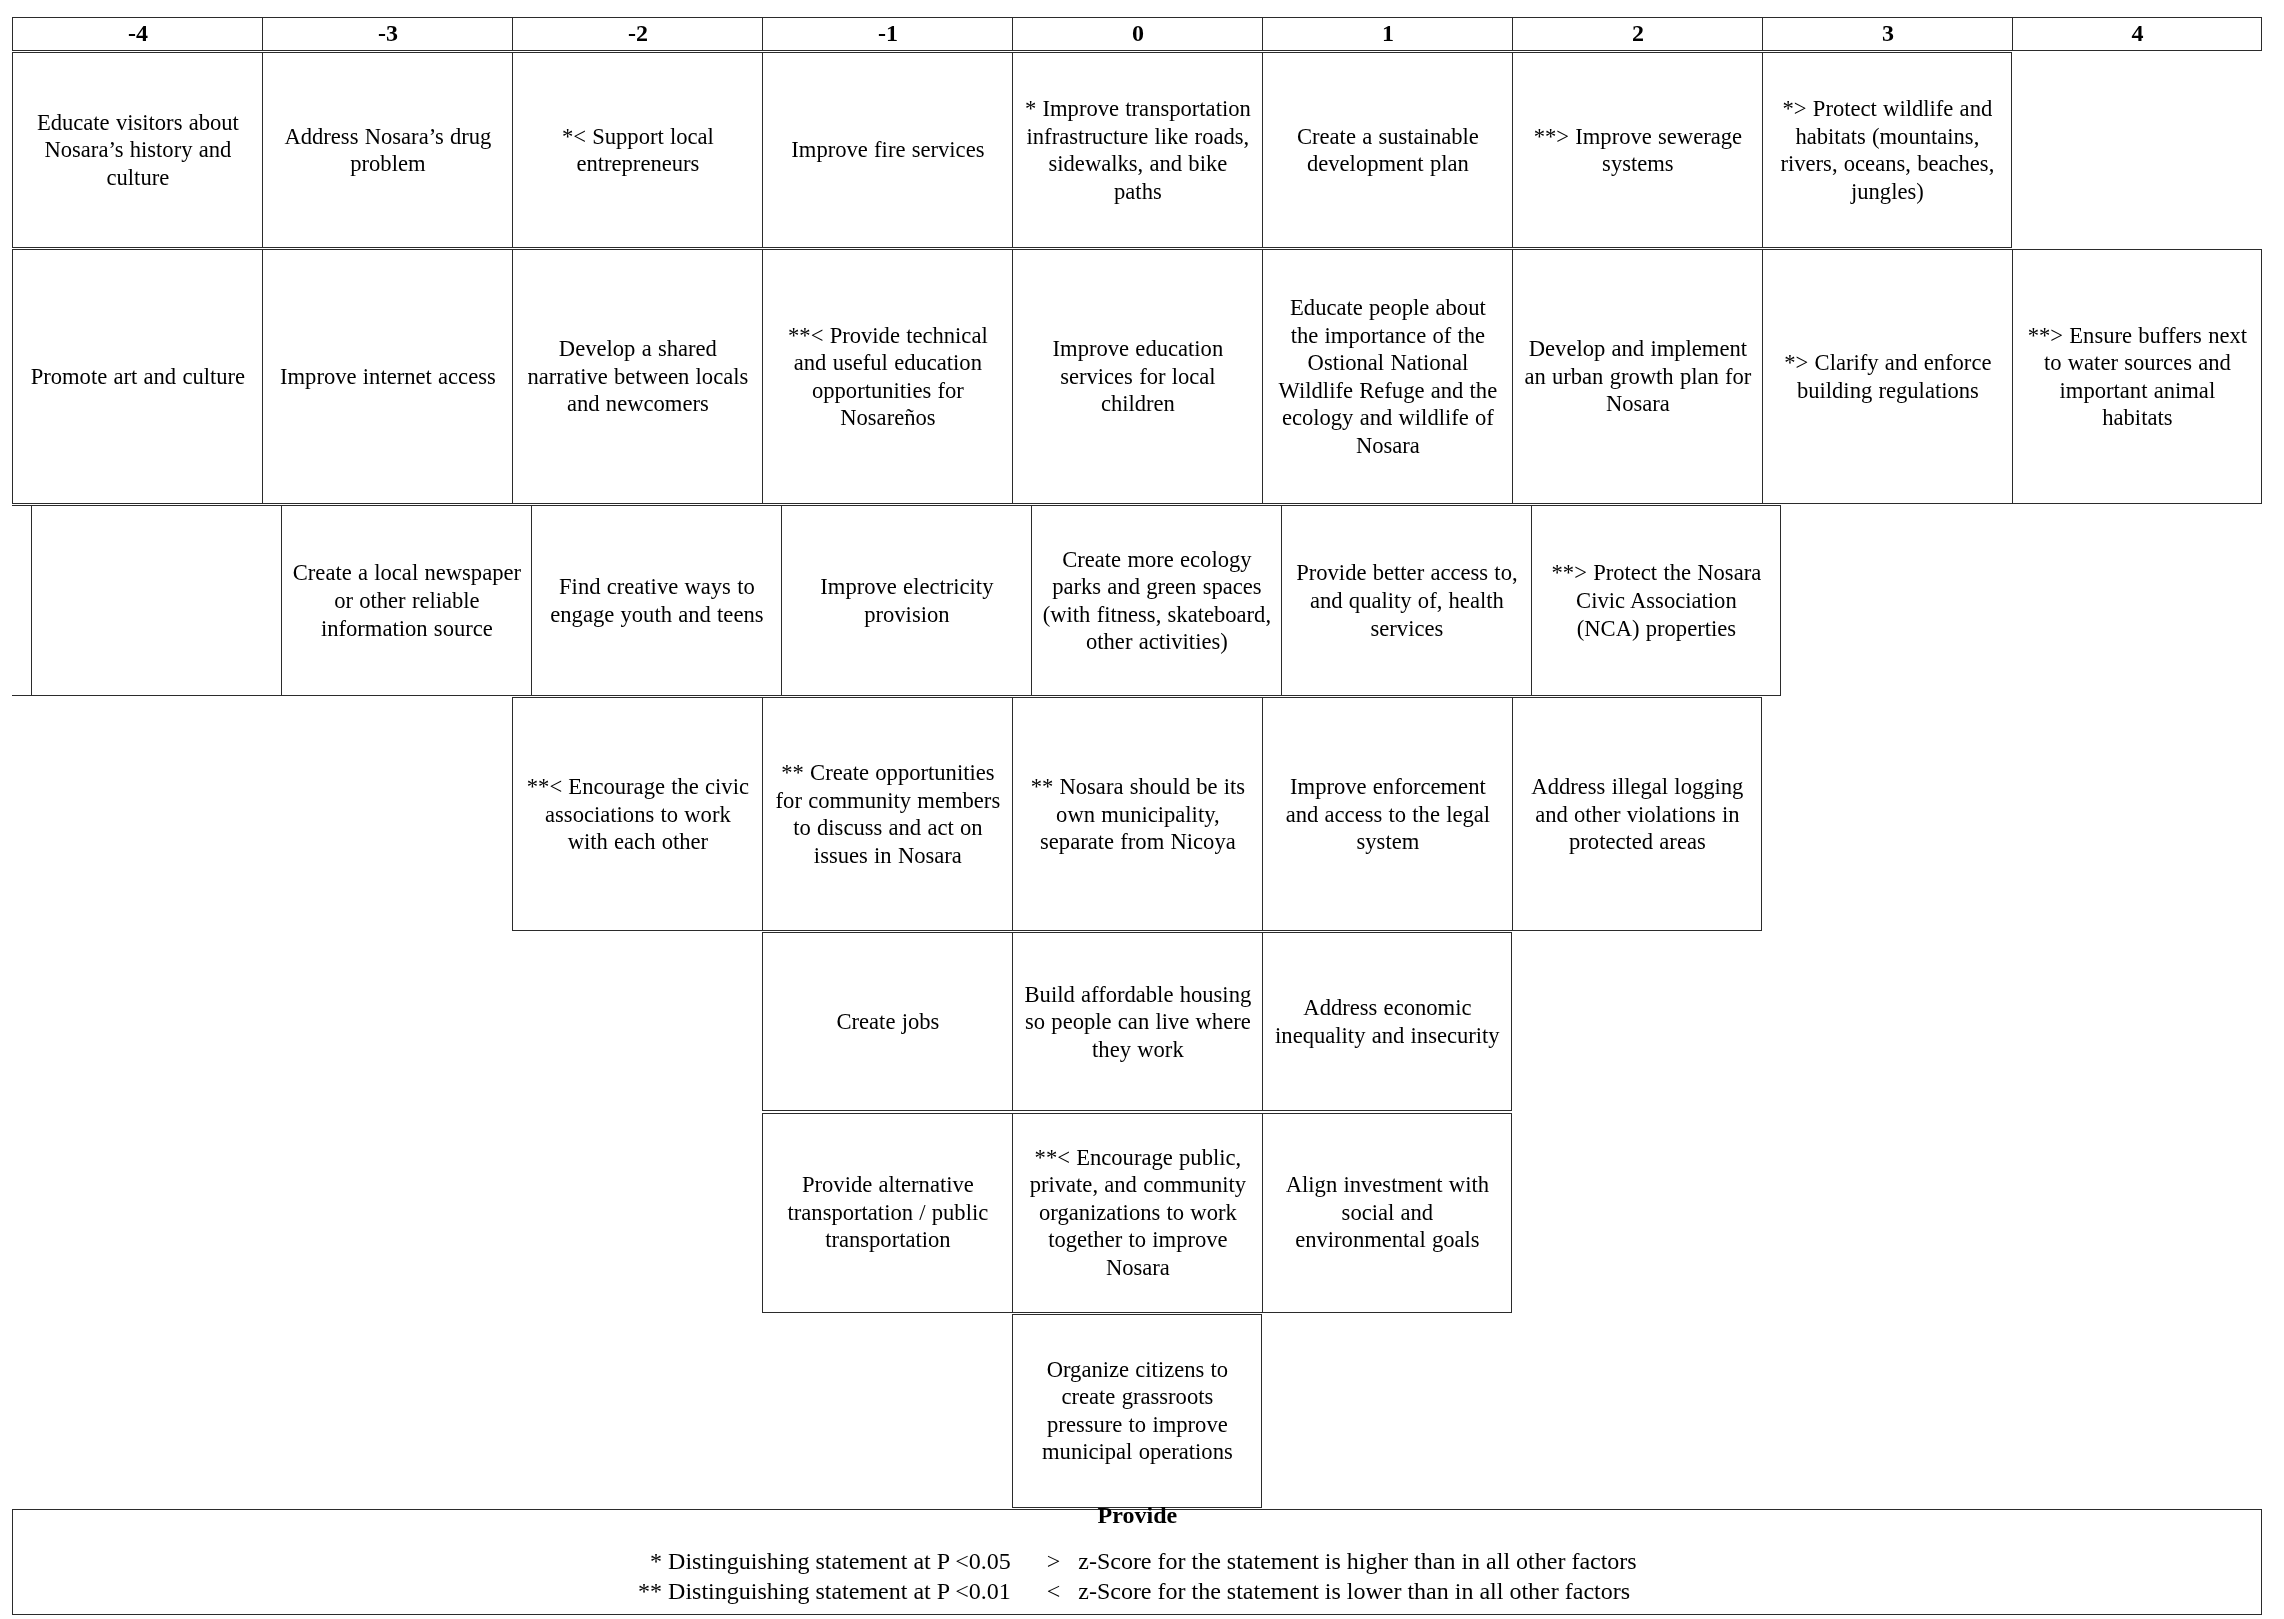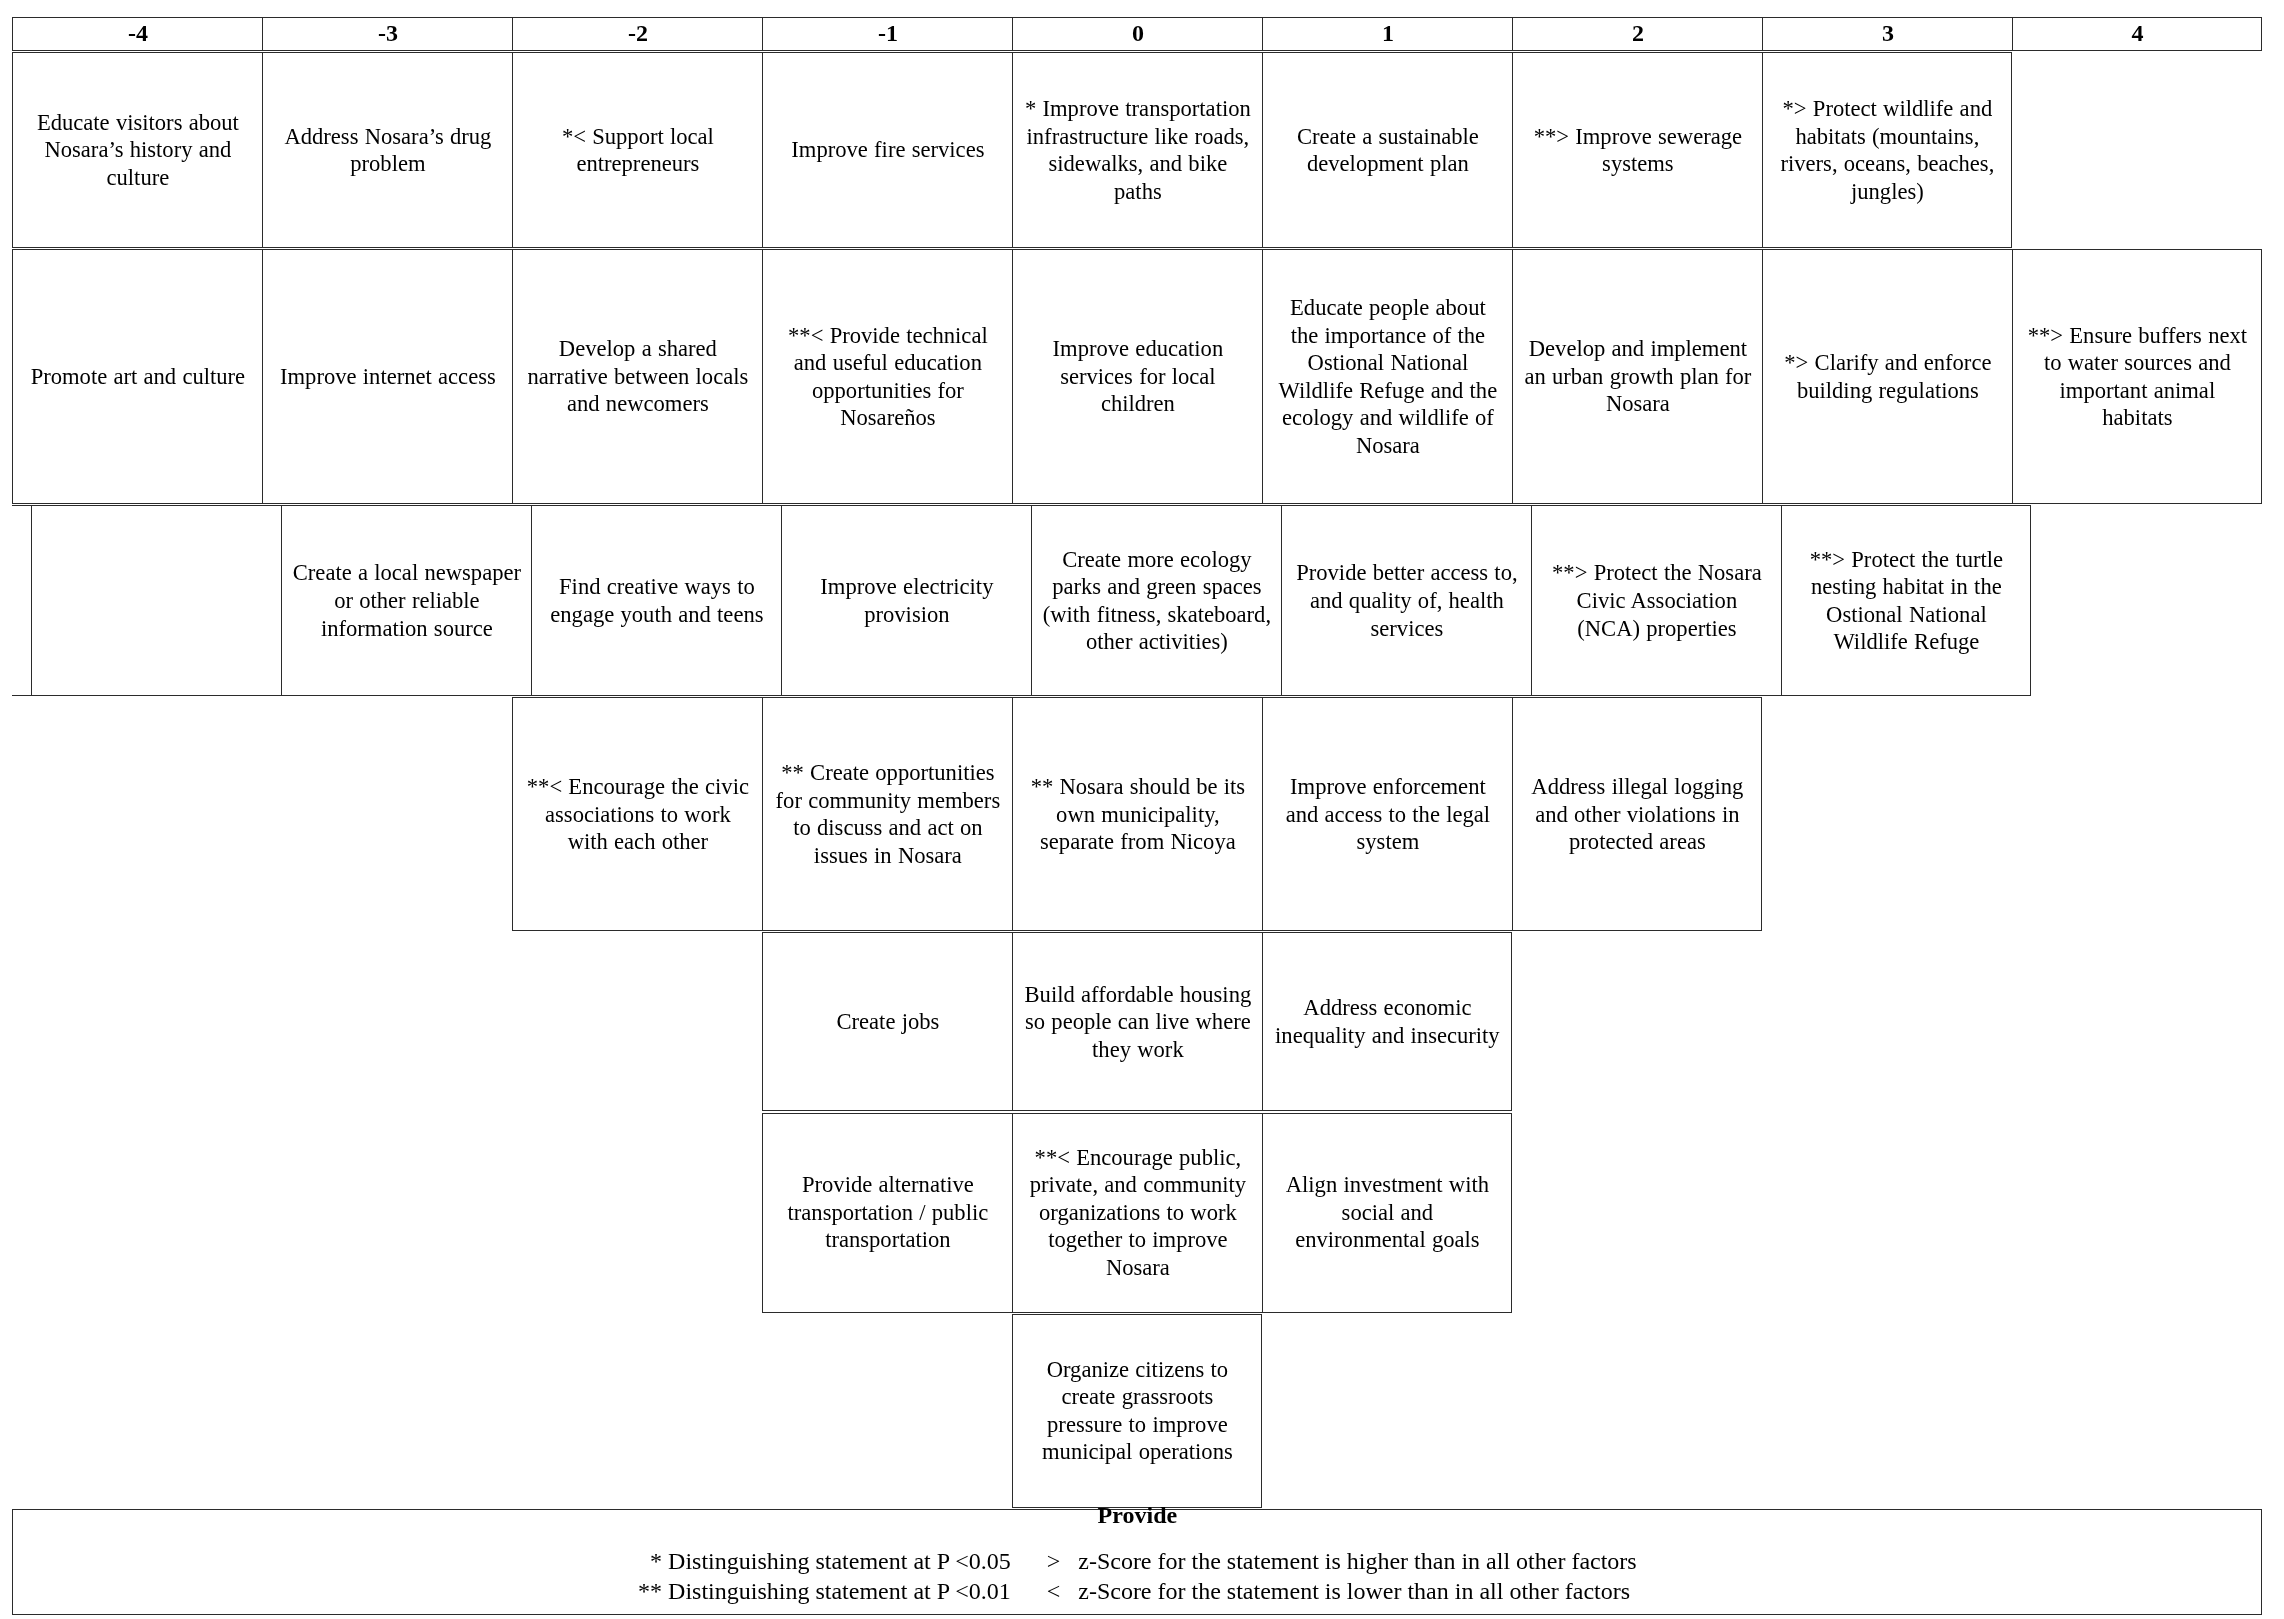--- a/index.html
+++ b/index.html
@@ -115,21 +115,20 @@
         <div class="tcell">**&gt; Ensure buffers next to water sources and important animal habitats</div>
       </div>
       <div class="trow r3" style="margin-left: 0px;">
         <div class="tcell"></div>
         <div class="tcell">Create a local newspaper or other reliable information source</div>
         <div class="tcell">Find creative ways to engage youth and teens</div>
         <div class="tcell">Improve electricity provision</div>
         <div class="tcell">Create more ecology parks and green spaces (with fitness, skateboard, other activities)</div>
         <div class="tcell">Provide better access to, and quality of, health services</div>
         <div class="tcell">**&gt; Protect the Nosara Civic Association (NCA) properties</div>
-        <div class="tcell">**&gt; Protect the turtle nesting habitat in the Ostional National Wildlife Refuge</div>
       </div>
       <div class="trow r4" style="margin-left: 500px;">
         <div class="tcell">**&lt; Encourage the civic associations to work with each other</div>
         <div class="tcell">** Create opportunities for community members to discuss and act on issues in Nosara</div>
         <div class="tcell">** Nosara should be its own municipality, separate from Nicoya</div>
         <div class="tcell">Improve enforcement and access to the legal system</div>
         <div class="tcell">Address illegal logging and other violations in protected areas</div>
       </div>
       <div class="trow r5" style="margin-left: 750px;">
         <div class="tcell">Create jobs</div>

